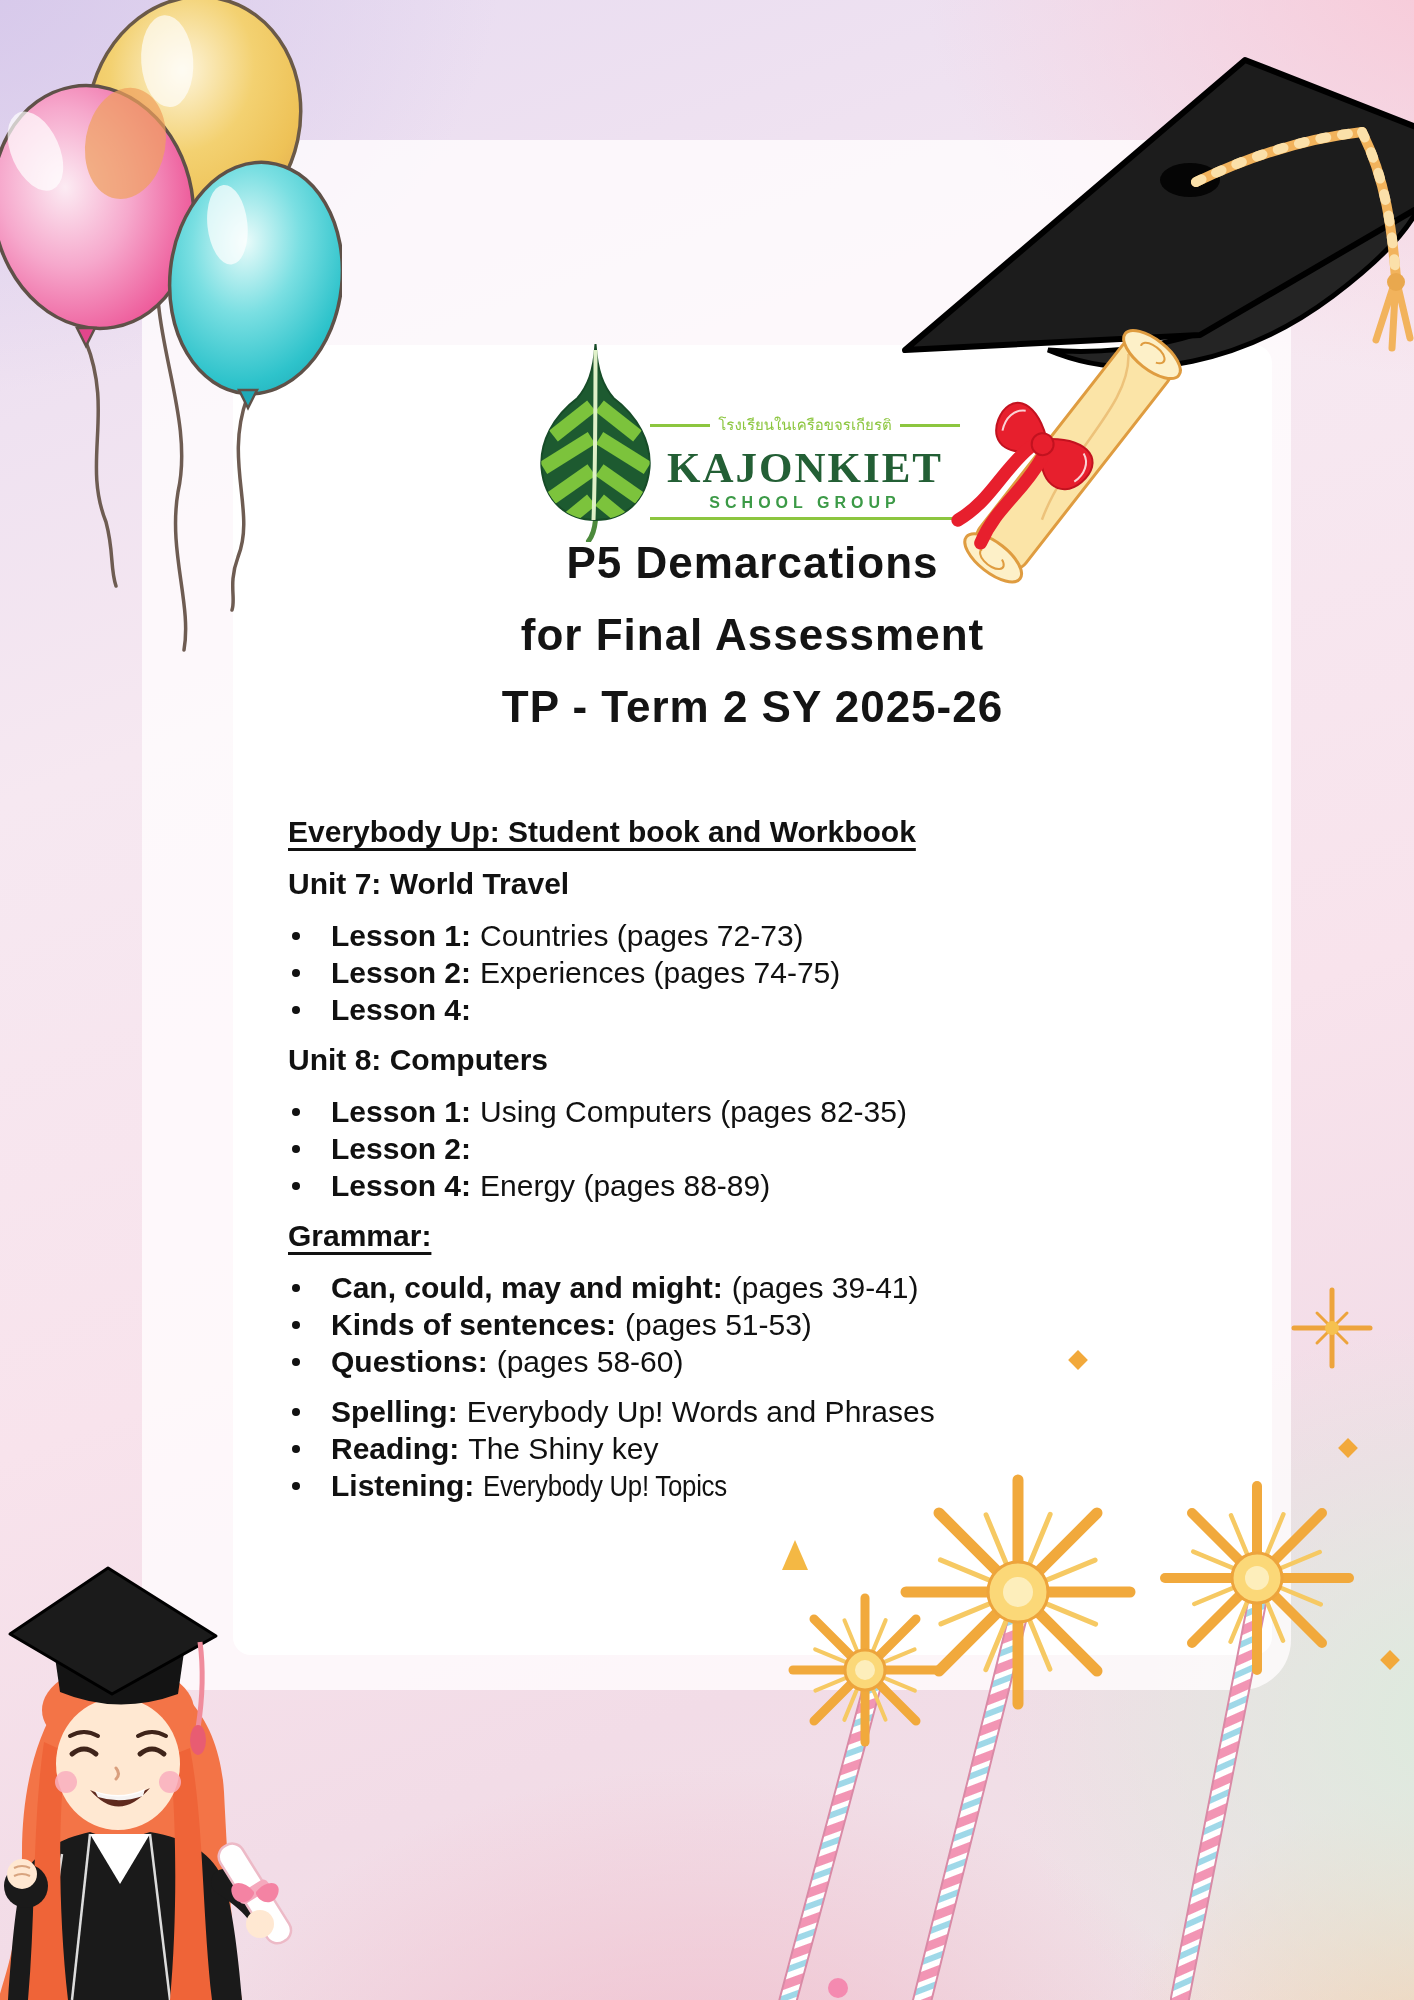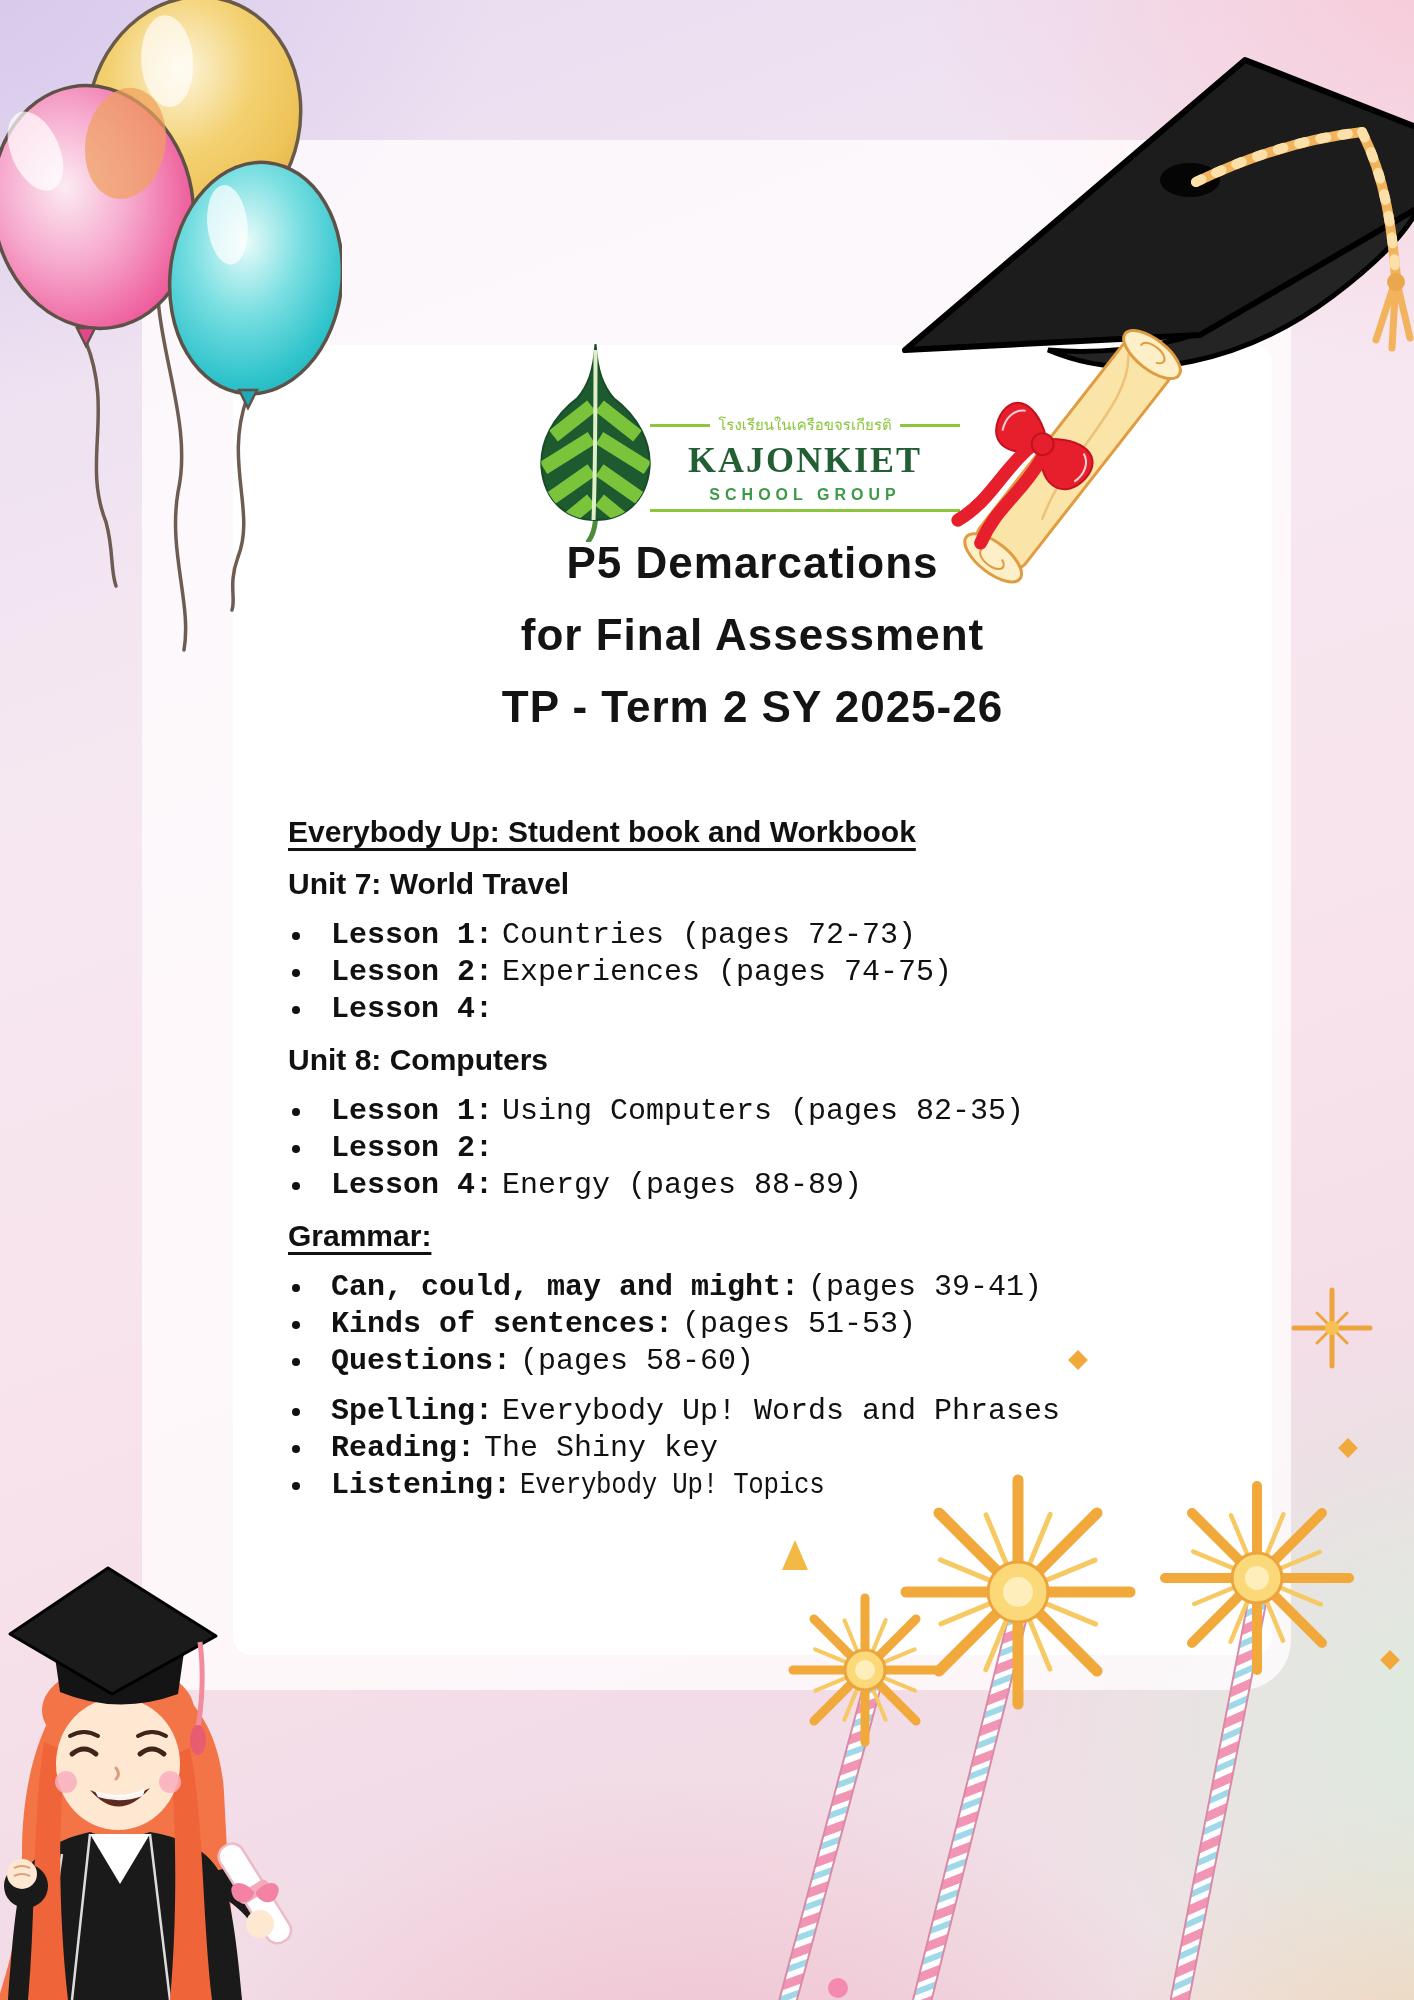--- a/index.html
+++ b/index.html
@@ -15,33 +15,33 @@
   .card-outer{position:absolute;left:142px;top:140px;width:1149px;height:1550px;
     border-radius:50px;background:rgba(255,252,254,0.8);}
   .card-inner{position:absolute;left:233px;top:345px;width:1039px;height:1310px;
     border-radius:18px;background:#ffffff;}
   .abs{position:absolute;}
   
   .logo-leaf{position:absolute;left:539px;top:342px;width:113px;height:200px;}
   .logo-text{position:absolute;left:650px;top:416px;width:310px;}
   .thai-row{display:flex;align-items:center;gap:8px;color:#8cc63f;font-size:15px;line-height:18px;white-space:nowrap;}
   .thai-row .rule{flex:1;height:3px;background:#8cc63f;}
-  .kajonkiet{font-family:"Liberation Serif",serif;font-weight:bold;font-size:36px;line-height:48px;
-    letter-spacing:2px;color:#235f35;text-align:center;margin-top:2px;white-space:nowrap;}
+  .kajonkiet{font-family:"Liberation Serif",serif;font-weight:bold;font-size:43px;line-height:48px;
+    letter-spacing:2px;color:#235f35;text-align:center;margin-top:10px;white-space:nowrap;}
   .schoolgroup{text-align:center;color:#3c9a47;font-weight:bold;font-size:16px;letter-spacing:5px;margin-top:2px;}
   .logo-underline{height:3px;background:#8cc63f;margin-top:5px;}
   
   .title{position:absolute;left:233px;top:527px;width:1039px;text-align:center;
     font-weight:bold;font-size:44px;line-height:72px;color:#141414;letter-spacing:1px;}
   
   .content{position:absolute;left:288px;top:813px;width:770px;font-size:30px;color:#111;}
   .sec-heading{font-weight:bold;line-height:37px;margin:0 0 15px 0;}
   .sec-heading.u{text-decoration:underline;text-decoration-thickness:3px;text-underline-offset:6px;}
   ul.items{list-style:none;margin:0 0 13px 0;padding:0;}
-  ul.items li{display:flex;align-items:baseline;line-height:37px;font-family:Liberation Mono, monospace;}
+  ul.items li{display:flex;align-items:baseline;line-height:37px;}
   .dot{flex:0 0 auto;width:8px;height:8px;border-radius:50%;background:#111;margin:0 31px 0 4px;align-self:center;}
   .lbl{font-weight:bold;white-space:nowrap;}
   .txt{margin-left:9px;white-space:nowrap;}
   .txt.condensed{display:inline-block;transform:scaleX(0.86);transform-origin:left center;letter-spacing:-0.3px;}
 </style>
 </head>
 <body>
 
 <div class="page">
 

